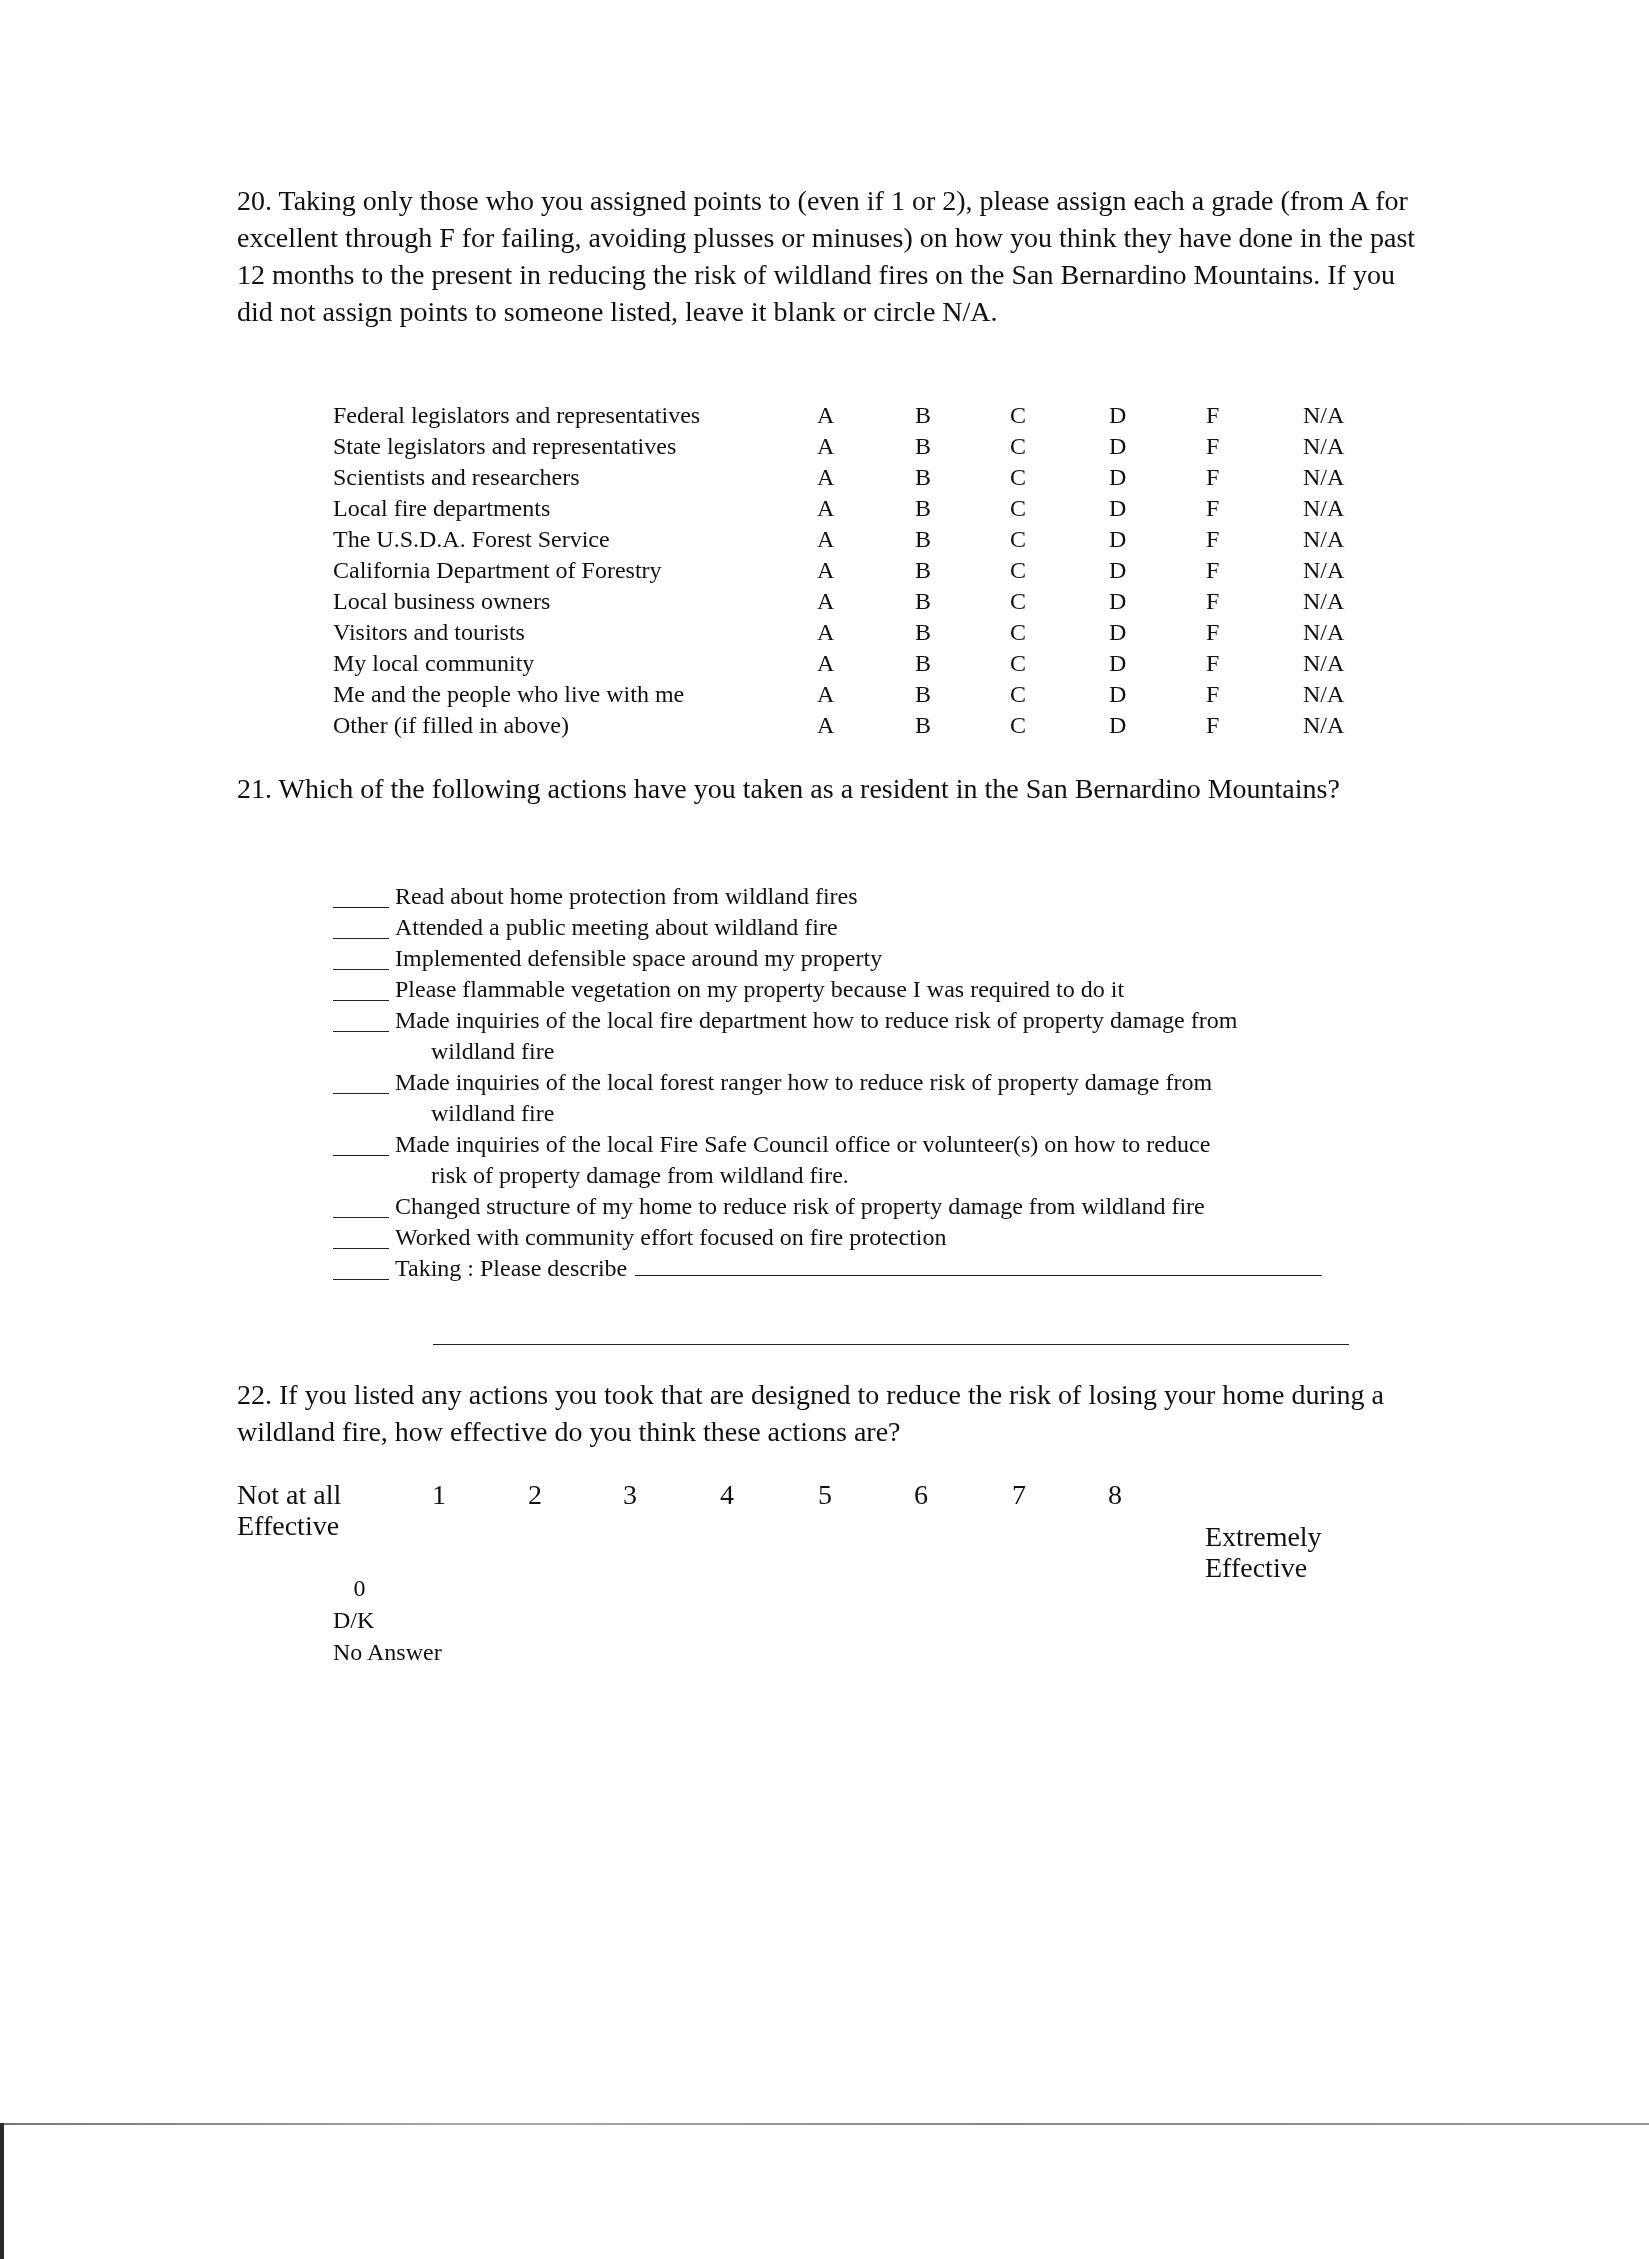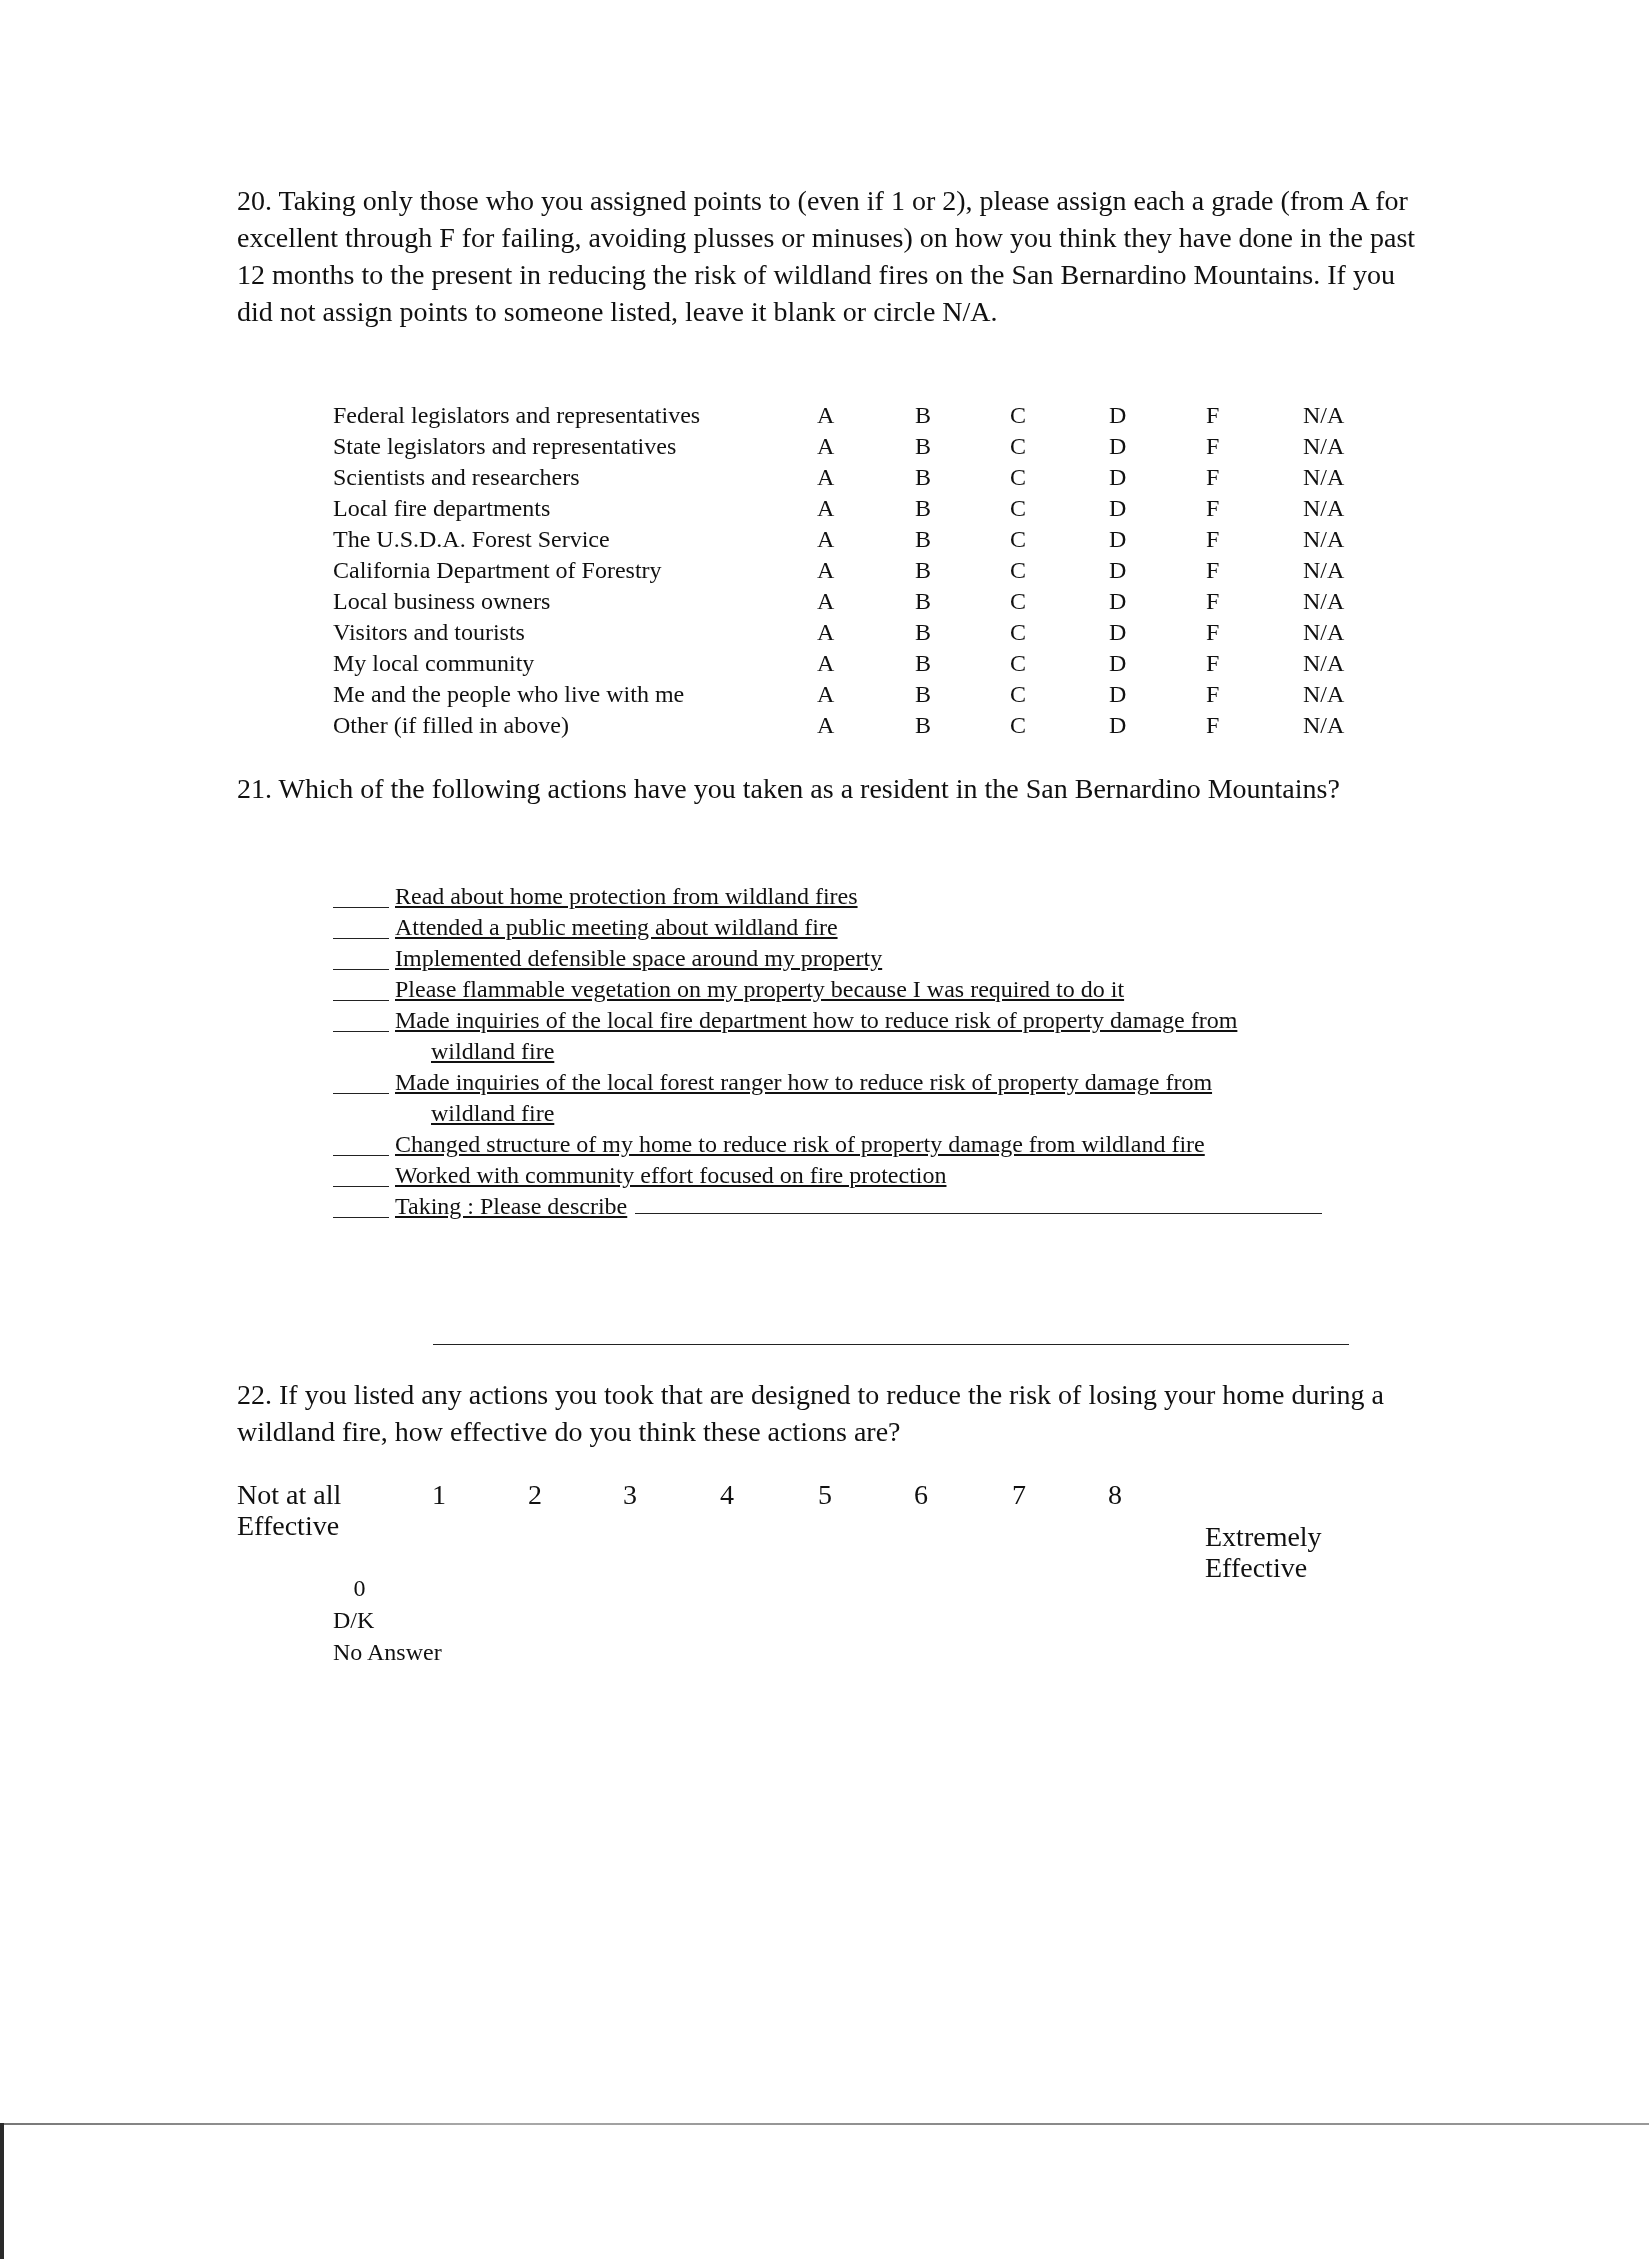--- a/index.html
+++ b/index.html
@@ -18,21 +18,21 @@
   
   .grade-table { position: absolute; left: 333px; top: 400px; width: 1067px; }
   .grade-row { position: relative; height: 31px; font-size: 24px; line-height: 31px; }
   .grade-row .label { position: absolute; left: 0; top: 0; white-space: nowrap; }
   .grade-row .opt { position: absolute; top: 0; cursor: pointer; }
   .opt.a { left: 484px; } .opt.b { left: 582px; } .opt.c { left: 677px; }
   .opt.d { left: 776px; } .opt.f { left: 873px; } .opt.na { left: 970px; }
 
   
   .checklist { position: absolute; left: 333px; top: 881px; width: 1067px; }
-  .check-item { position: relative; font-size: 24px; line-height: 31px; padding-left: 62px; text-decoration: underline; }
+  .check-item { position: relative; font-size: 24px; line-height: 31px; padding-left: 62px; }
   .check-item .blank {
     position: absolute; left: 0; top: 26px; width: 56px; height: 0;
     border-bottom: 1.9px solid #222; cursor: text;
   }
   .check-item .text { display: block; }
   .check-item .cont { display: block; padding-left: 36px; }
   .other-line {
     display: inline-block; vertical-align: baseline; width: 687px; height: 0;
     border-bottom: 1.9px solid #222; margin-left: 7.8px; cursor: text;
   }
@@ -188,20 +188,25 @@
   </div>
   <div class="check-item">
     <span class="blank"></span>
     <span class="text">Made inquiries of the local fire department how to reduce risk of property damage from</span>
     <span class="cont">wildland fire</span>
   </div>
   <div class="check-item">
     <span class="blank"></span>
     <span class="text">Made inquiries of the local forest ranger how to reduce risk of property damage from</span>
     <span class="cont">wildland fire</span>
+  </div>
+  <div class="check-item">
+    <span class="blank"></span>
+    <span class="text">Made inquiries of the local Fire Safe Council office or volunteer(s) on how to reduce</span>
+    <span class="cont">risk of property damage from wildland fire.</span>
   </div>
   <div class="check-item">
     <span class="blank"></span>
     <span class="text">Changed structure of my home to reduce risk of property damage from wildland fire</span>
   </div>
   <div class="check-item">
     <span class="blank"></span>
     <span class="text">Worked with community effort focused on fire protection</span>
   </div>
   <div class="check-item">

